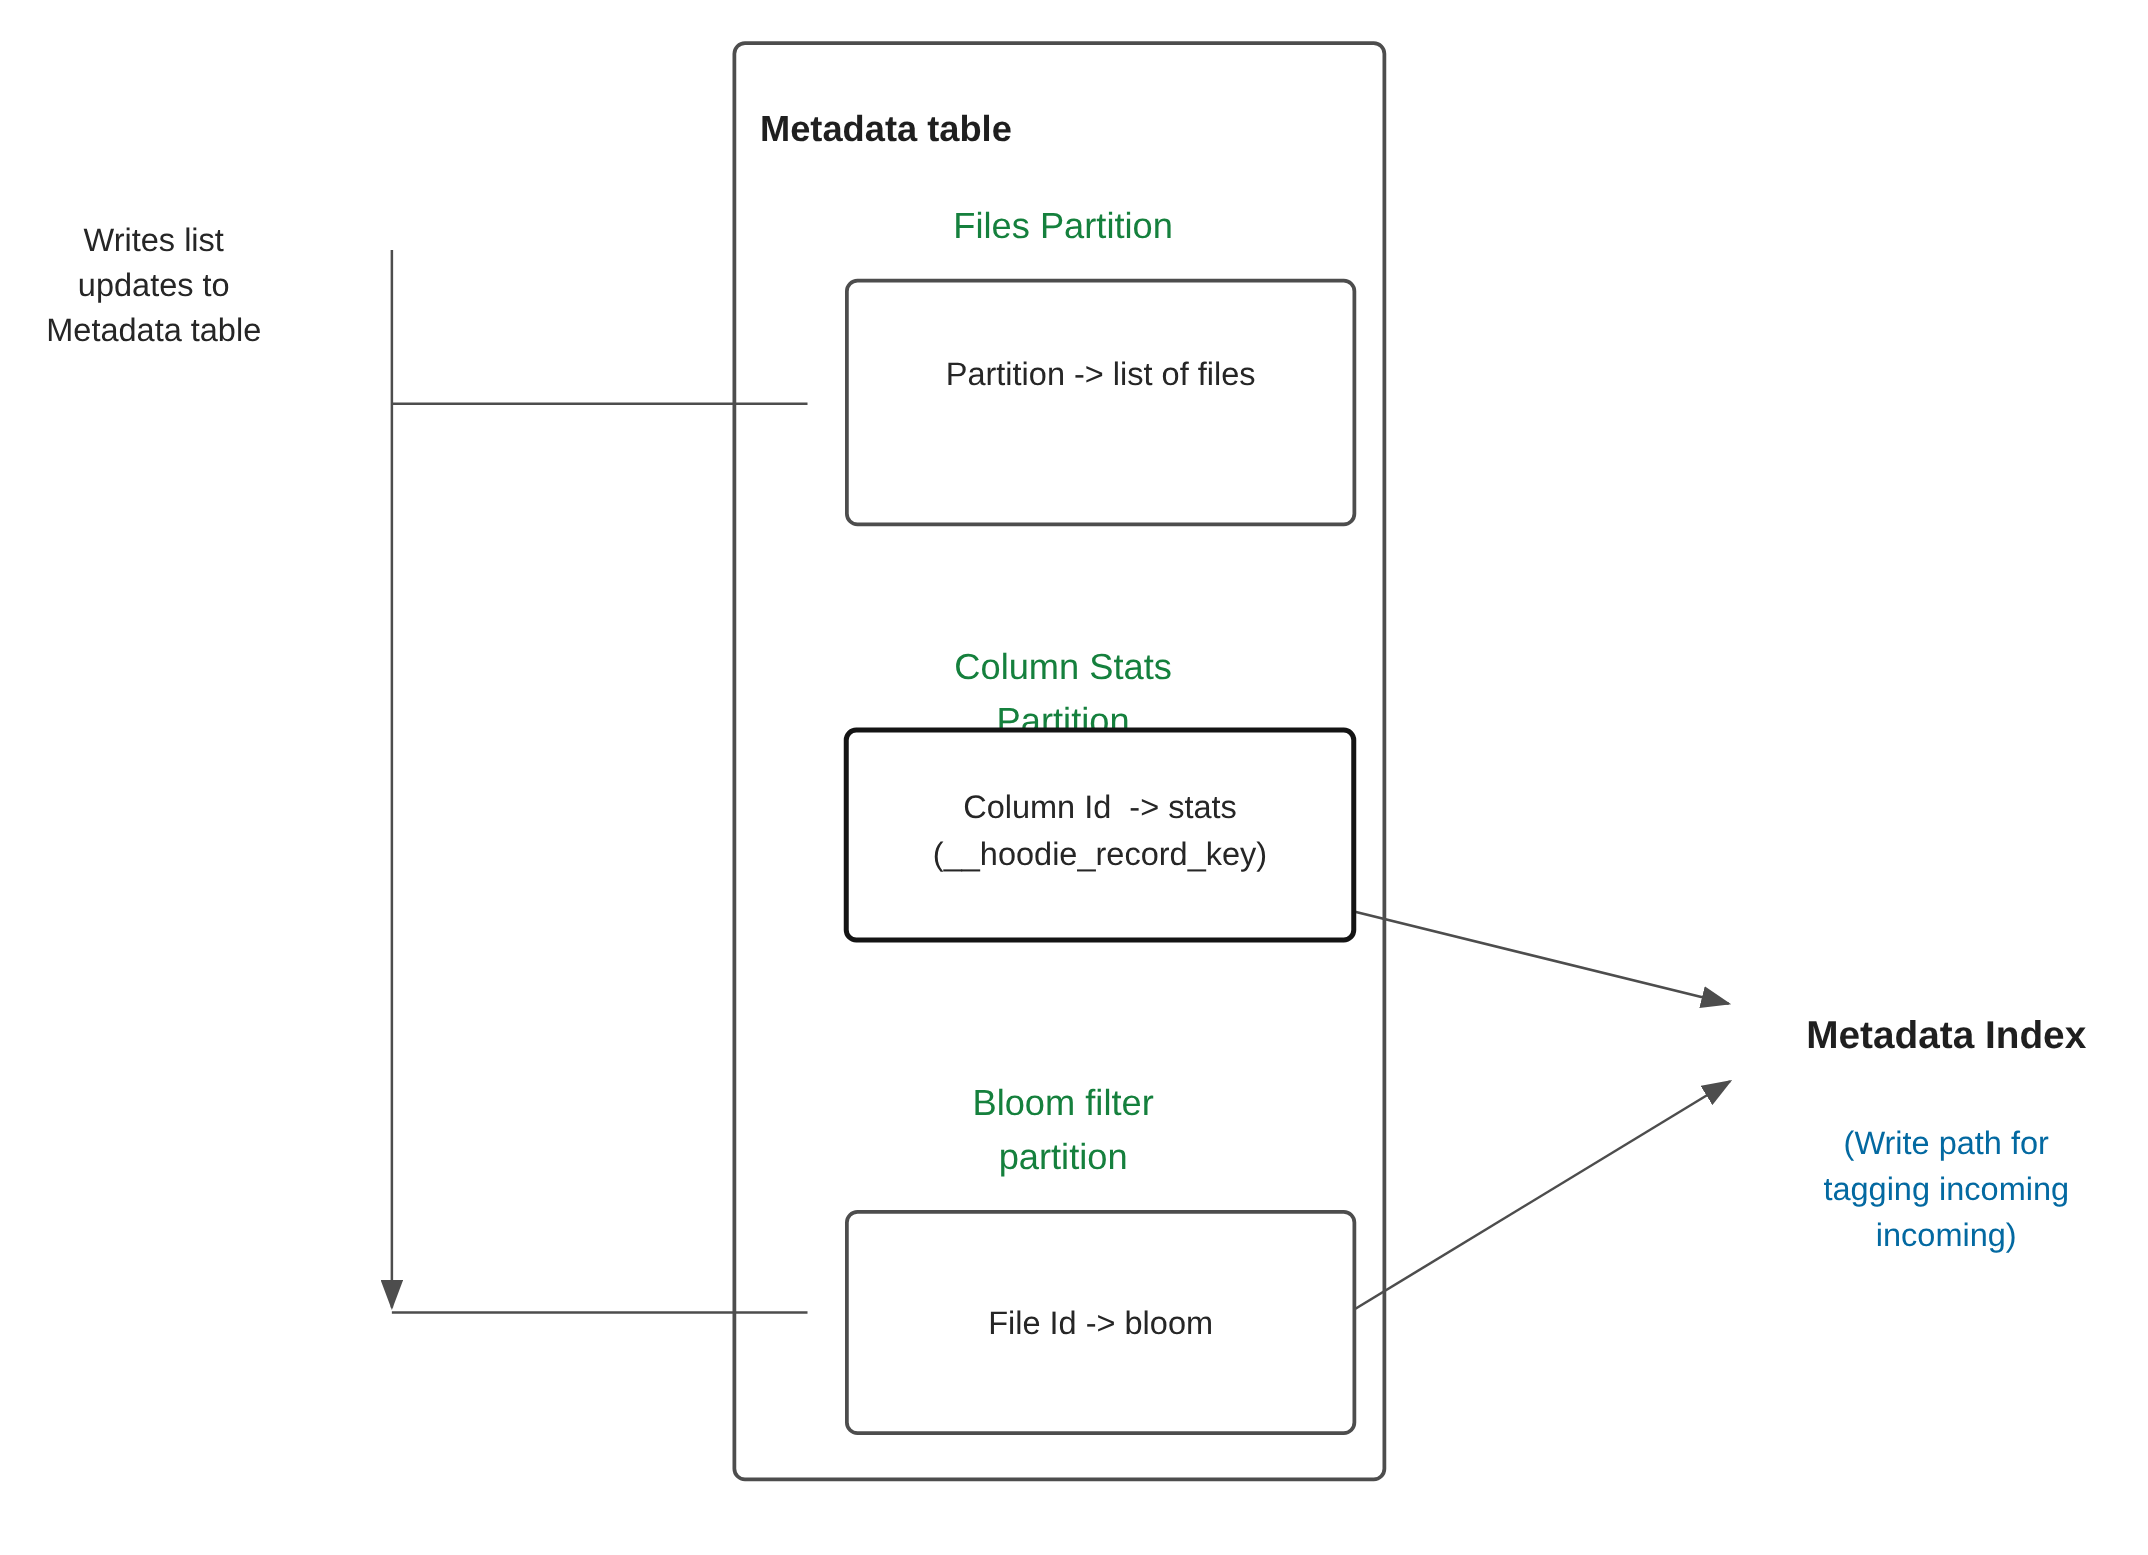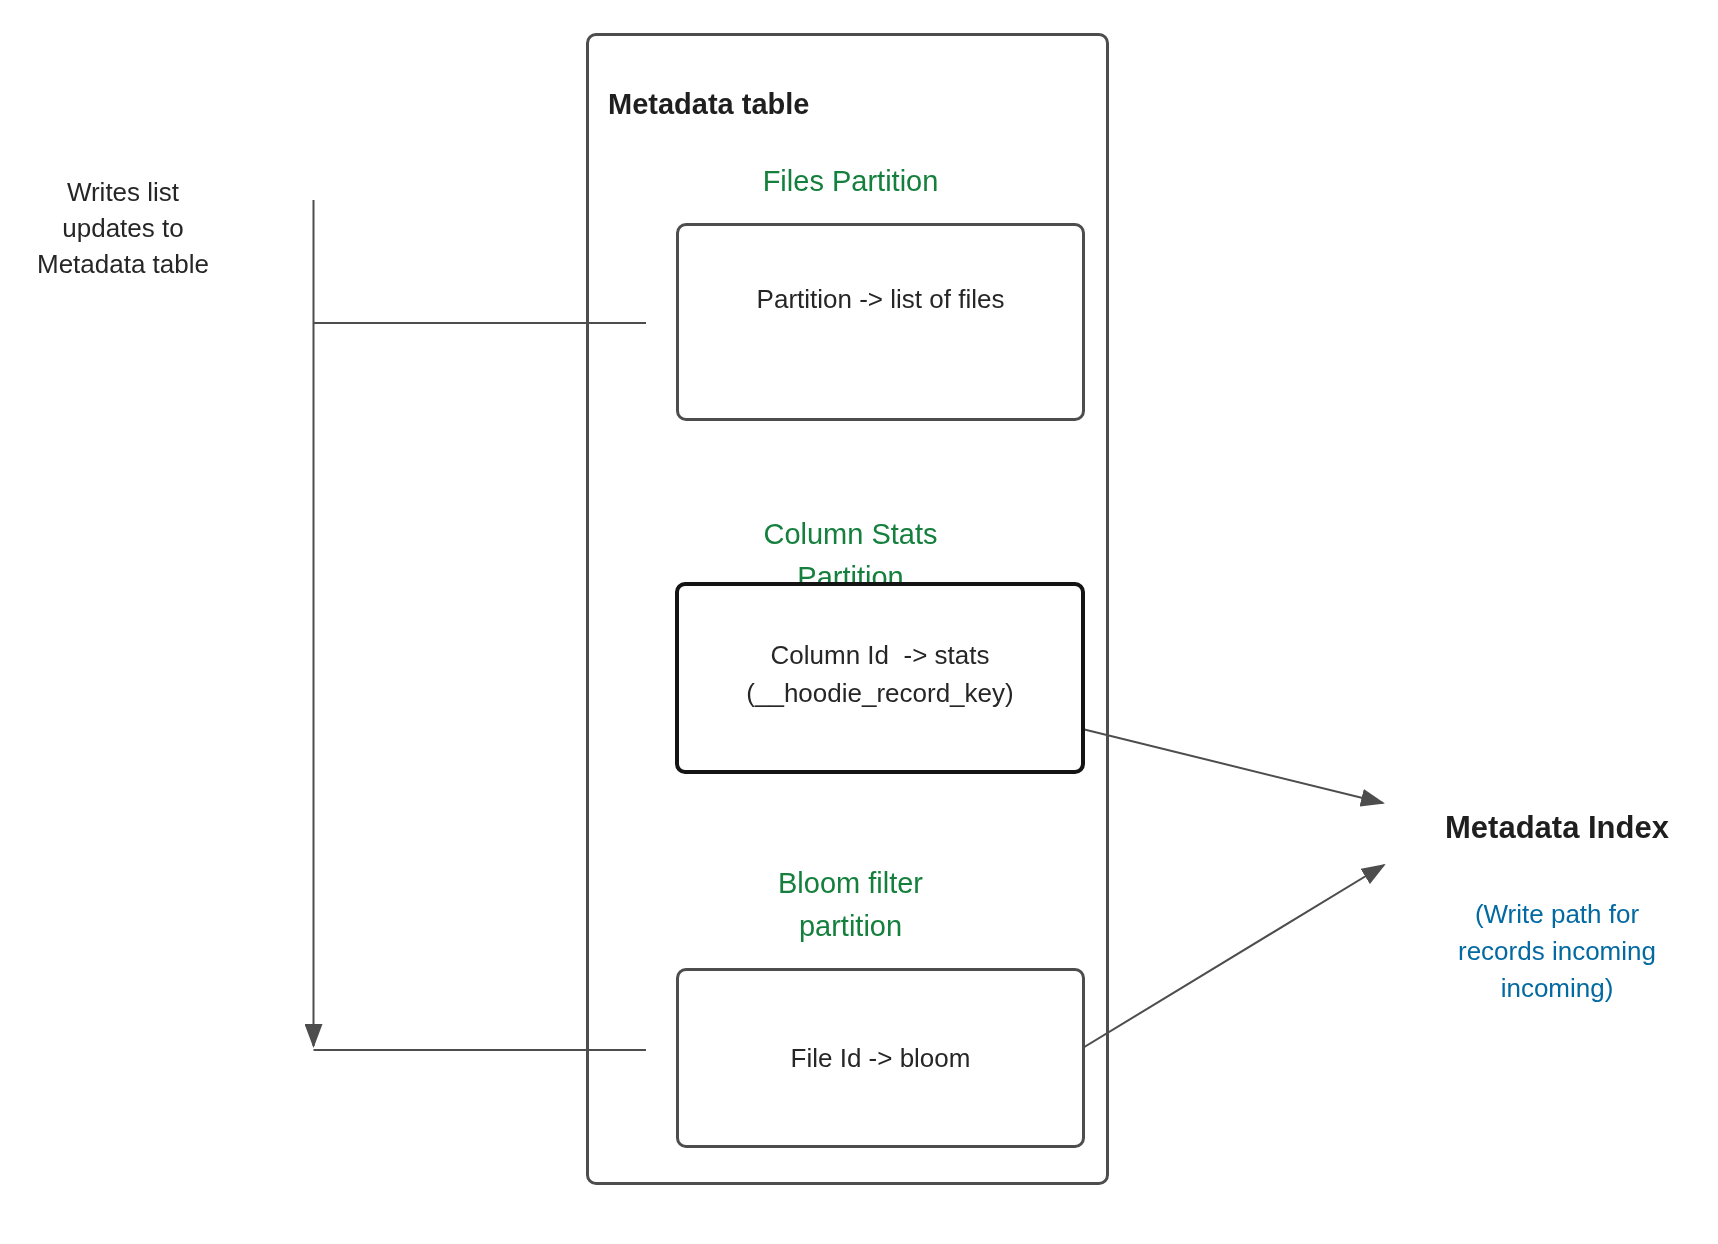--- a/index.html
+++ b/index.html
@@ -64,21 +64,21 @@
     align-items: center;
     font-size: 26px;
     line-height: 38px;
     color: #262626;
     background: #ffffff;
     margin-left: 30px;
   }
   .box-files { top: 223px; height: 198px; }
   .box-files .box-text { transform: translateY(-23px); }
   .box-stats {
-    top: 582px; height: 192px;
+    top: 582px; height: 172px;
     left: 645px; width: 410px;
     border: 4px solid #141414;
   }
   .box-stats .box-text { transform: translateY(-4px); }
   .box-bloom { top: 968px; height: 180px; }
   .box-text { text-align: center; }
   .line { white-space: pre; display: block; }
   .writes-label {
     left: 13px; top: 174px;
     width: 220px;
@@ -159,17 +159,17 @@
   </div>
   <div class="abs inner-box box-bloom">
     <div class="box-text">
       <span class="line">File Id -&gt; bloom</span>
     </div>
   </div>
 
   <div class="abs index-title">Metadata Index</div>
   <div class="abs index-sub">
     <span class="line">(Write path for</span>
-    <span class="line">records incoming</span>
+    <span class="line">tagging incoming</span>
     <span class="line">incoming)</span>
   </div>
 
 </div>
 
 </body></html>

